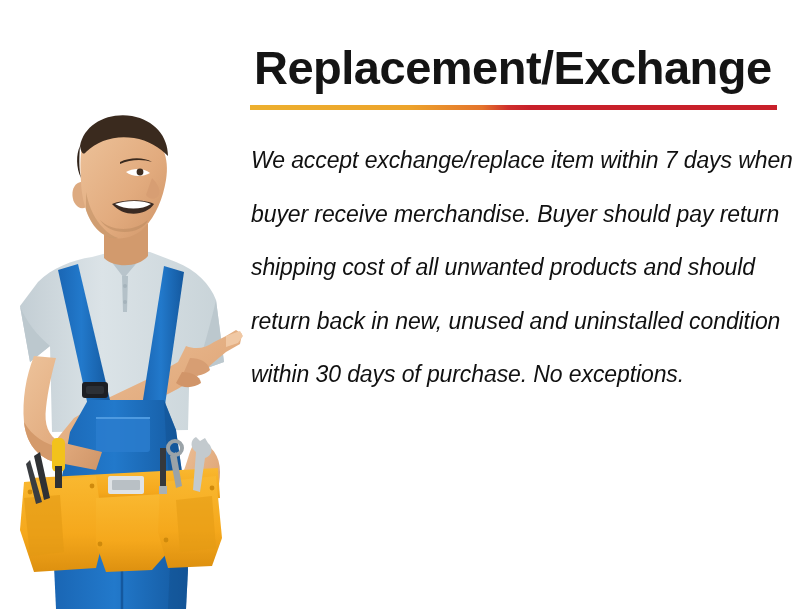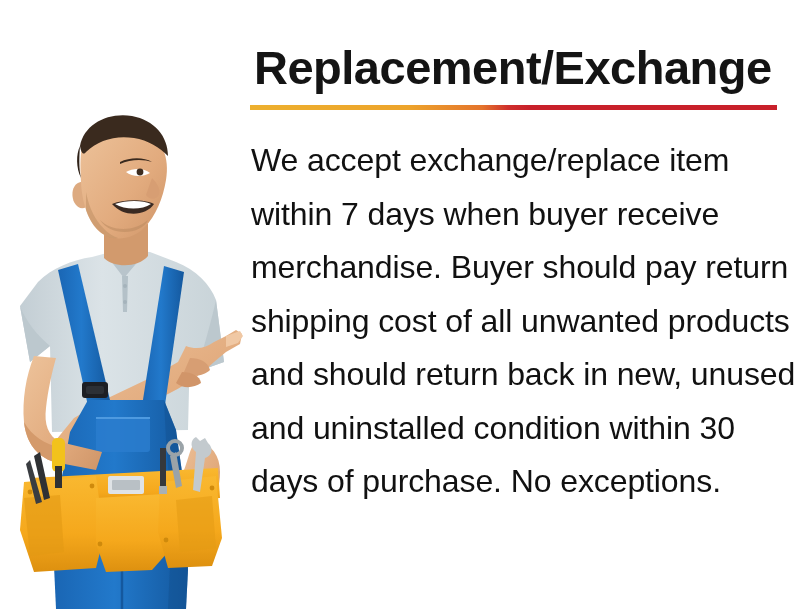--- a/index.html
+++ b/index.html
@@ -66,25 +66,26 @@
         #cf2f2c 49%,
         #c8202a 53%,
         #c8202a 100%);
   }
   .body-copy {
     position: absolute;
     left: 3px;
     top: 134px;
     width: 545px;
     margin: 0;
-    font-size: 32px;
+    font-size: 23px;
     line-height: 53.5px;
     font-weight: 400;
     color: #111111;
     letter-spacing: -0.1px;
+    font-style: italic;
   }
 </style>
 </head>
 <body>
 
 <div class="banner">
 
   <div class="illustration">
     <svg viewBox="0 0 245 509" xmlns="http://www.w3.org/2000/svg">
       <defs>

